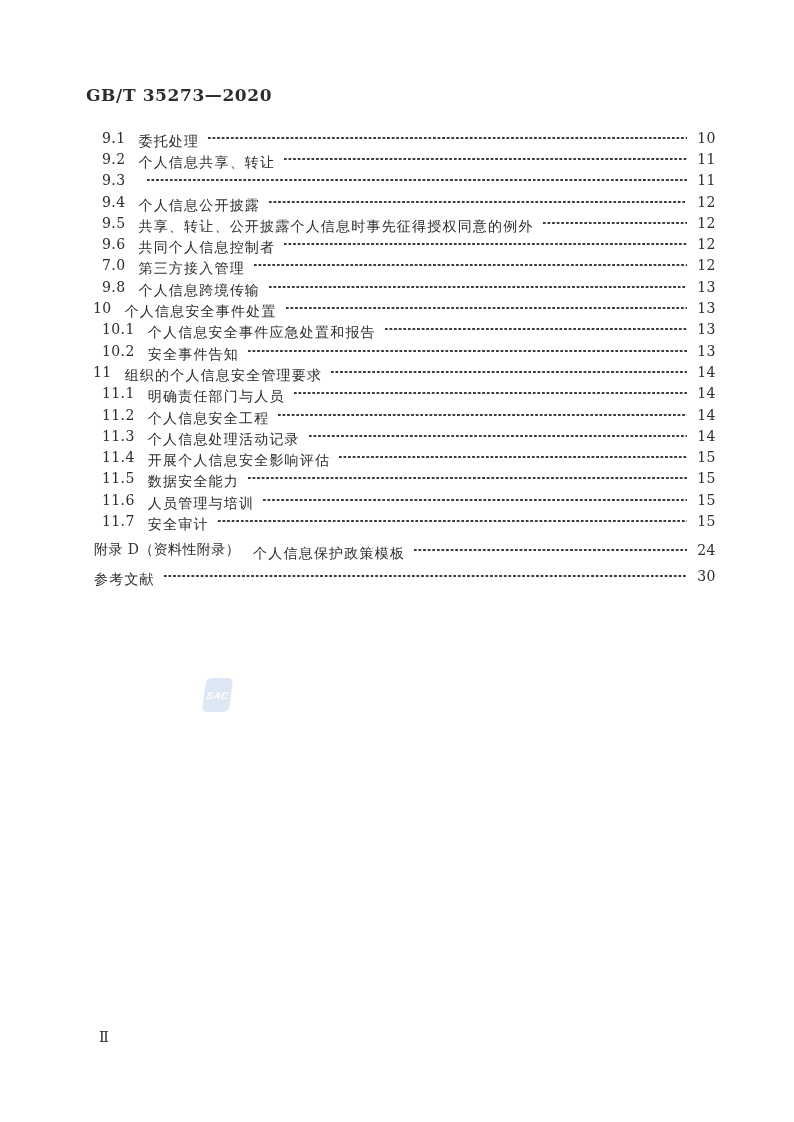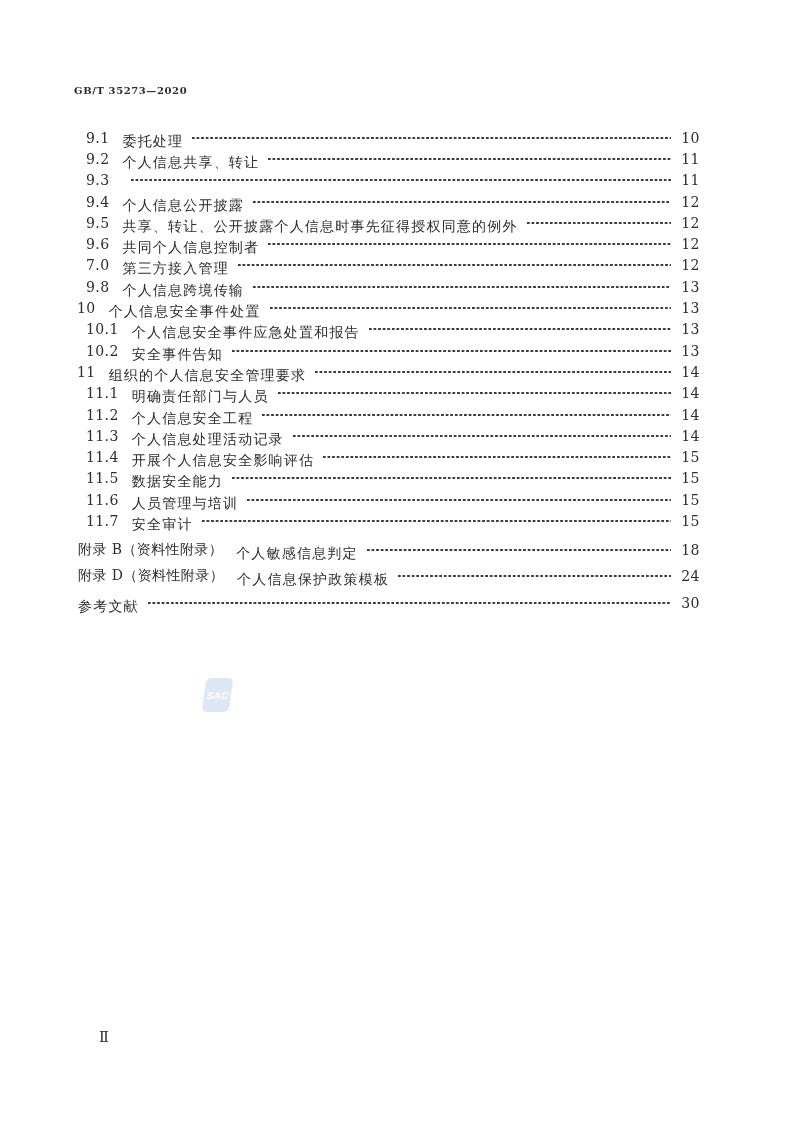--- a/index.html
+++ b/index.html
@@ -6,29 +6,29 @@
   body {
     width: 794px; height: 1122px;
     background: #ffffff;
     position: relative;
     overflow: hidden;
     font-family: "DejaVu Serif", "Liberation Serif", serif;
     color: var(--text-color, #2d2d2d);
   }
   .page-header {
     position: absolute;
-    left: 74px; top: 85px;
-    font-size: 10px;
+    left: 86px; top: 85px;
+    font-size: 17px;
     font-weight: bold;
     letter-spacing: 0.6px;
     white-space: nowrap;
   }
   .toc {
     position: absolute;
-    left: 77px; top: 127px;
+    left: 93px; top: 127px;
     width: 623px;
   }
   .toc-row {
     display: flex;
     align-items: center;
     height: 21.3px;
     font-size: 14px;
     white-space: nowrap;
   }
   .toc-row.sub { padding-left: 9px; }
@@ -195,26 +195,20 @@
       <span class="leader"></span>
       <span class="pageno">15</span>
     </div>
     <div class="toc-row sub">
       <span class="num has-num">11.7</span>
       <span class="label">安全审计</span>
       <span class="leader"></span>
       <span class="pageno">15</span>
     </div>
     <div class="toc-row appendix">
-      <span class="num has-num">附录 B（资料性附录）</span>
-      <span class="label">个人敏感信息判定</span>
-      <span class="leader"></span>
-      <span class="pageno">18</span>
-    </div>
-    <div class="toc-row appendix">
       <span class="num has-num">附录 D（资料性附录）</span>
       <span class="label">个人信息保护政策模板</span>
       <span class="leader"></span>
       <span class="pageno">24</span>
     </div>
     <div class="toc-row appendix">
       <span class="num"></span>
       <span class="label">参考文献</span>
       <span class="leader"></span>
       <span class="pageno">30</span>

